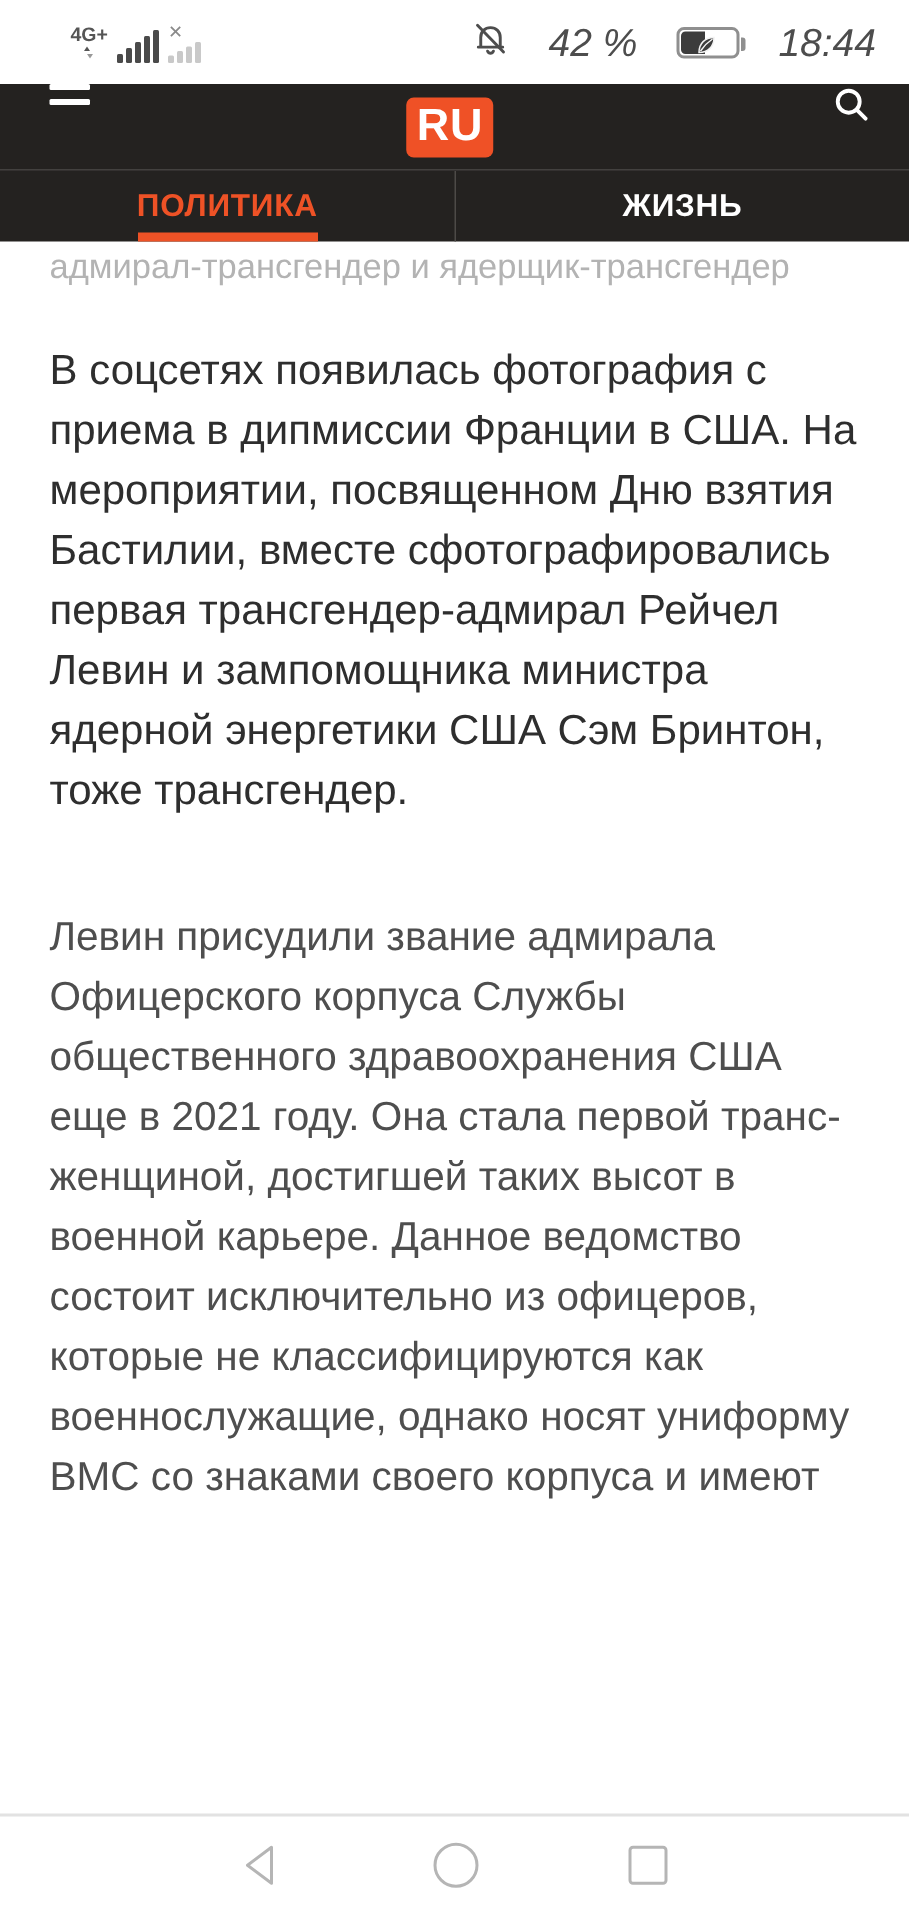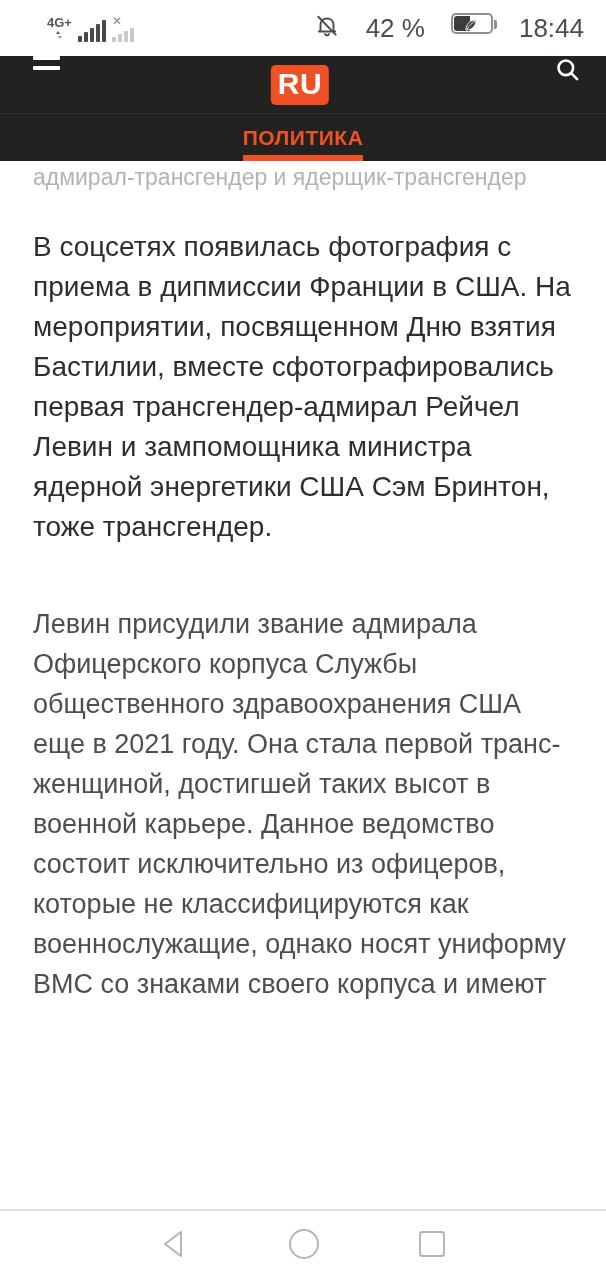--- a/index.html
+++ b/index.html
@@ -25,21 +25,21 @@
   .carrier-status { font-size: 16px; color: #6d6d6d; }
   .signal-cluster { display: flex; align-items: flex-end; margin-left: 14px; gap: 6px; }
   .net-badge-col { display: flex; flex-direction: column; align-items: center; line-height: 1; margin-bottom: 2px; }
   .net-badge { font-size: 13px; font-weight: bold; color: #555; letter-spacing: 0; }
   .updown { display: flex; flex-direction: column; gap: 1px; margin-top: 1px; }
   .bars { display: flex; align-items: flex-end; gap: 2px; }
   .bars span { width: 4px; background: #4a4a4a; display: inline-block; border-radius: 1px; }
   .bars.dim span { background: #c9c9c9; }
   .sim2-col { display: flex; flex-direction: column; align-items: flex-start; line-height: 1; }
   .sim2-x { font-size: 12px; color: #8a8a8a; margin-left: 0; margin-bottom: 1px; font-weight: bold; }
-  .status-right { margin-left: auto; display: flex; gap: 26px; color: #4d4d4d; }
+  .status-right { margin-left: auto; display: flex; align-items: center; gap: 26px; color: #4d4d4d; font-style: italic; }
   .pct, .clock { font-size: 26px; color: #4d4d4d; }
   .battery {
     width: 42px; height: 21px;
     border: 2px solid #8f8f8f;
     border-radius: 5px;
     position: relative;
     display: flex; align-items: center;
   }
   .battery-fill { position: absolute; left: 1px; top: 1px; bottom: 1px; width: 42%; background: #3c3c3c; border-radius: 3px 0 0 3px; }
   .battery-cap { position: absolute; right: -6px; top: 5px; width: 3px; height: 9px; background: #8f8f8f; border-radius: 0 2px 2px 0; }
@@ -190,20 +190,21 @@
   <div class="search-btn">
     <svg width="27" height="27" viewBox="0 0 24 24" fill="none" stroke="#ffffff" stroke-width="2.3" stroke-linecap="round">
       <circle cx="10.5" cy="10.5" r="6.5"></circle>
       <line x1="15.5" y1="15.5" x2="20.5" y2="20.5"></line>
     </svg>
   </div>
 </div>
 
 <div class="tab-bar">
   <div class="tab active">ПОЛИТИКА</div>
+  <div class="tab">ЖИЗНЬ</div>
 </div>
 
 <div class="content">
   <div class="subtitle">адмирал-трансгендер и ядерщик-трансгендер</div>
   <div class="lead">В соцсетях появилась фотография с приема в дипмиссии Франции в США. На мероприятии, посвященном Дню взятия Бастилии, вместе сфотографировались первая трансгендер-адмирал Рейчел Левин и зампомощника министра ядерной энергетики США Сэм Бринтон, тоже трансгендер.</div>
   <div class="body-text">
     <span class="seg">Левин присудили звание адмирала Офицерского корпуса Службы общественного здравоохранения США еще в 2021 году. Она стала первой транс-женщиной, достигшей таких высот в военной карьере. Данное ведомство состоит исключительно из офицеров, которые не классифицируются как военнослужащие, однако носят униформу ВМС со знаками своего корпуса и имеют</span>
   </div>
 </div>
 

